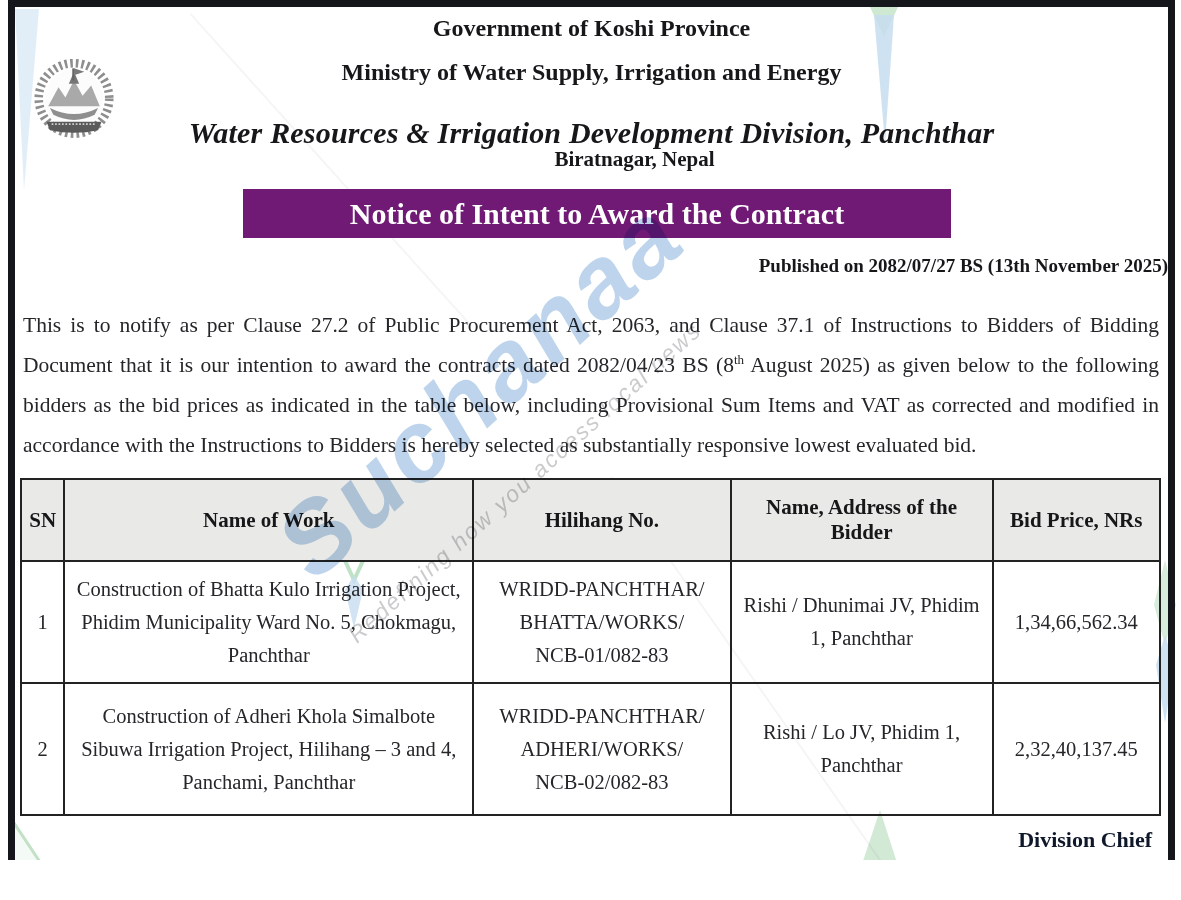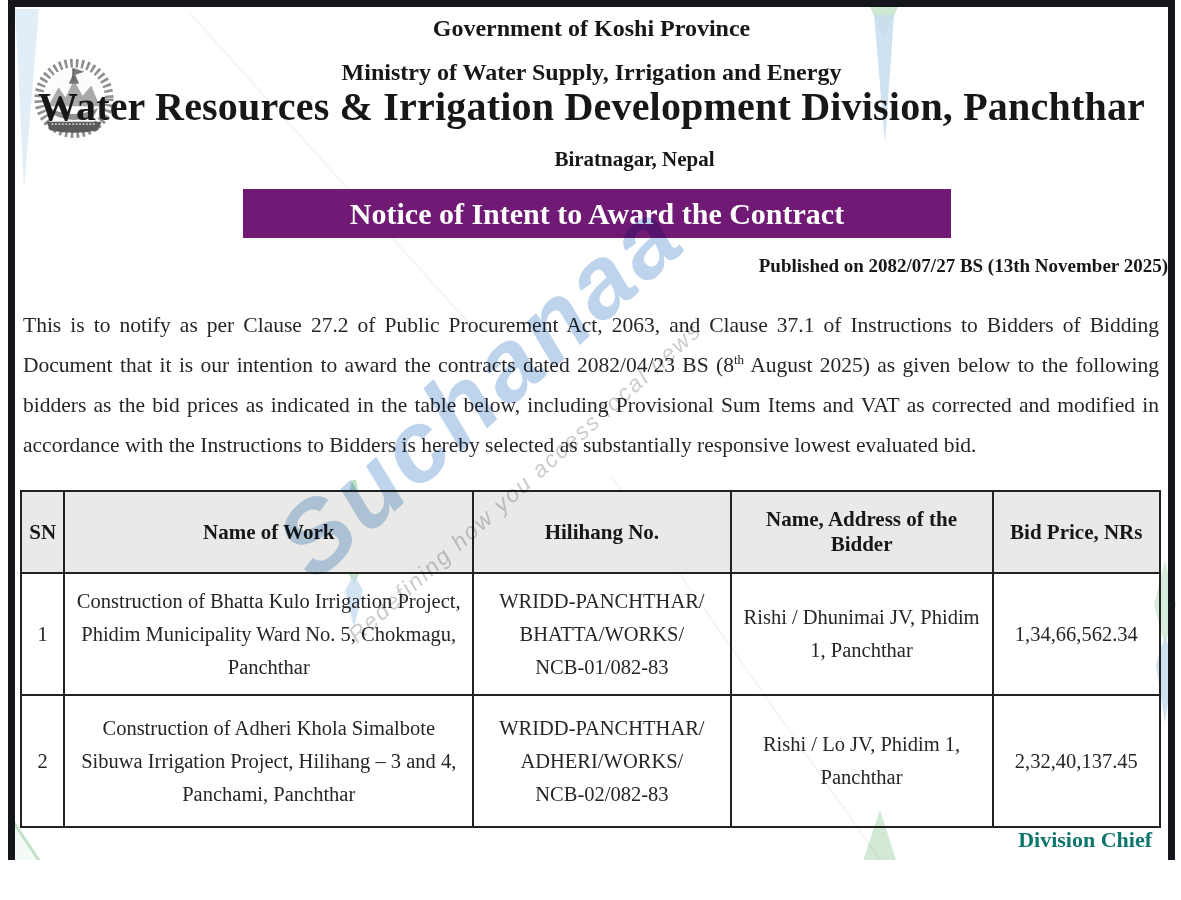--- a/index.html
+++ b/index.html
@@ -5,45 +5,45 @@
   html,body{margin:0;padding:0;background:#fff;}
   .page{position:relative;width:1181px;height:860px;background:#fff;overflow:hidden;
         font-family:"Liberation Serif", serif;color:#1c1c1c;}
   .sheet{position:absolute;left:8px;top:0;width:1153px;height:860px;
          border:7px solid #15151c;background:transparent;}
   
   .emblem{position:absolute;left:16px;top:50px;width:86px;height:88px;}
   .h-line{position:absolute;left:0;width:100%;text-align:center;font-weight:bold;color:#17171a;}
   .h1{top:8px;font-size:24px;}
   .h2{top:52px;font-size:24px;font-family:Liberation Serif, serif;}
-  .h3{top:76px;font-size:40px;letter-spacing:.2px;}
+  .h3{top:109px;font-size:30px;letter-spacing:.2px;font-style:italic;}
   .h4{top:140px;font-size:21px;margin-left:43px;}
   
   .banner{position:absolute;left:228px;top:182px;width:708px;height:49px;background:#701a75;
           color:#fff;font-weight:bold;font-size:30px;text-align:center;line-height:49px;}
   .published{position:absolute;left:0;top:248px;width:100%;text-align:right;
              font-weight:bold;font-size:19px;color:#17171a;}
   
   .body-text{position:absolute;left:8px;top:276px;width:1136px;font-size:21.5px;line-height:40px;
              text-align:justify;color:#26262a;}
   .body-text sup{font-size:13px;vertical-align:super;line-height:0;}
   
   table.notice{position:absolute;left:5px;top:471px;width:1141px;border-collapse:collapse;
-               table-layout:fixed;font-size:20.5px;color:#26262a;margin-top:12px;}
+               table-layout:fixed;font-size:20.5px;color:#26262a;}
   table.notice th,table.notice td{border:2px solid #222;text-align:center;vertical-align:middle;
                padding:2px 4px;overflow:hidden;}
   table.notice th{background:#e9e9e7;font-weight:bold;font-size:21px;height:76px;color:#17171a;}
   tr.r1 td{height:116px;}
   tr.r2 td{height:126px;}
   td.contract,td.work{line-height:33px;}
   td.contract{white-space:pre-line;}
   td.bidder{line-height:33px;}
   .col-sn{width:3.8%;}.col-work{width:35.9%;}.col-contract{width:22.6%;}
   .col-bidder{width:23.0%;}.col-price{width:14.7%;}
-  .signature{position:absolute;right:16px;top:820px;font-weight:bold;font-size:22px;color:#0f766e;}
+  .signature{position:absolute;right:16px;top:820px;font-weight:bold;font-size:22px;color:#0f172a;}
   .source{position:absolute;right:10px;top:874px;font-family:"Liberation Sans",sans-serif;
           font-size:18px;color:#ef4444;}
   
   .decor{position:absolute;pointer-events:none;}
   .wm-layer{position:absolute;left:0;top:0;width:100%;height:100%;pointer-events:none;
             mix-blend-mode:multiply;z-index:5;}
   .wm-text{position:absolute;left:292px;top:500px;transform:rotate(-42deg);transform-origin:0 50%;
            font-family:"Liberation Sans",sans-serif;font-weight:bold;font-style:italic;
            font-size:100px;letter-spacing:4px;color:rgba(124,170,217,0.50);}
   .wm-tag{position:absolute;left:352px;top:625px;transform:rotate(-42deg);transform-origin:0 50%;

